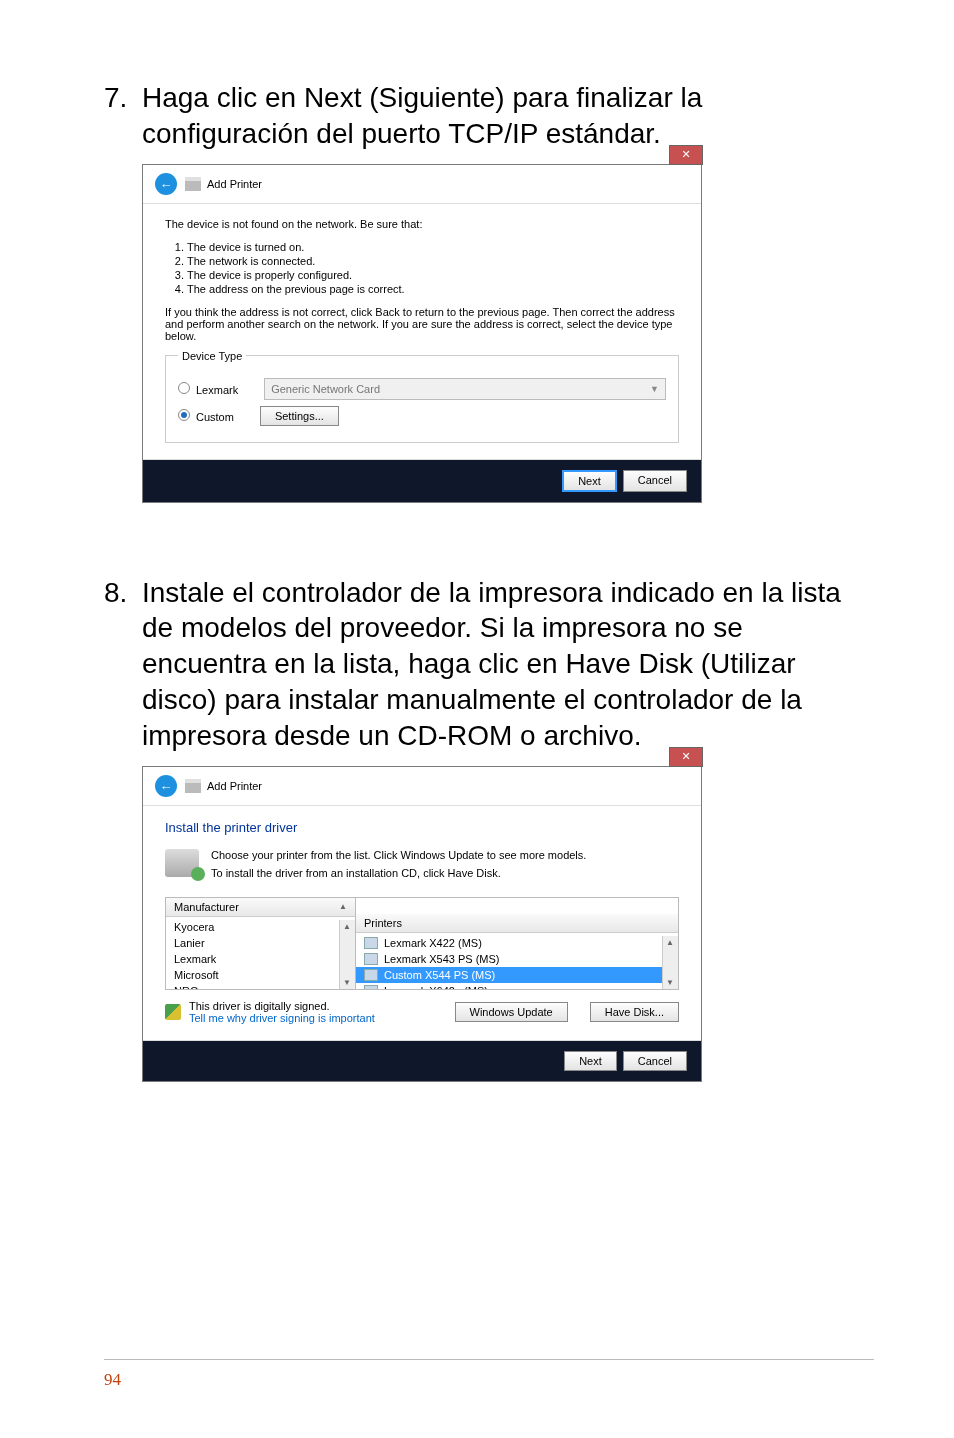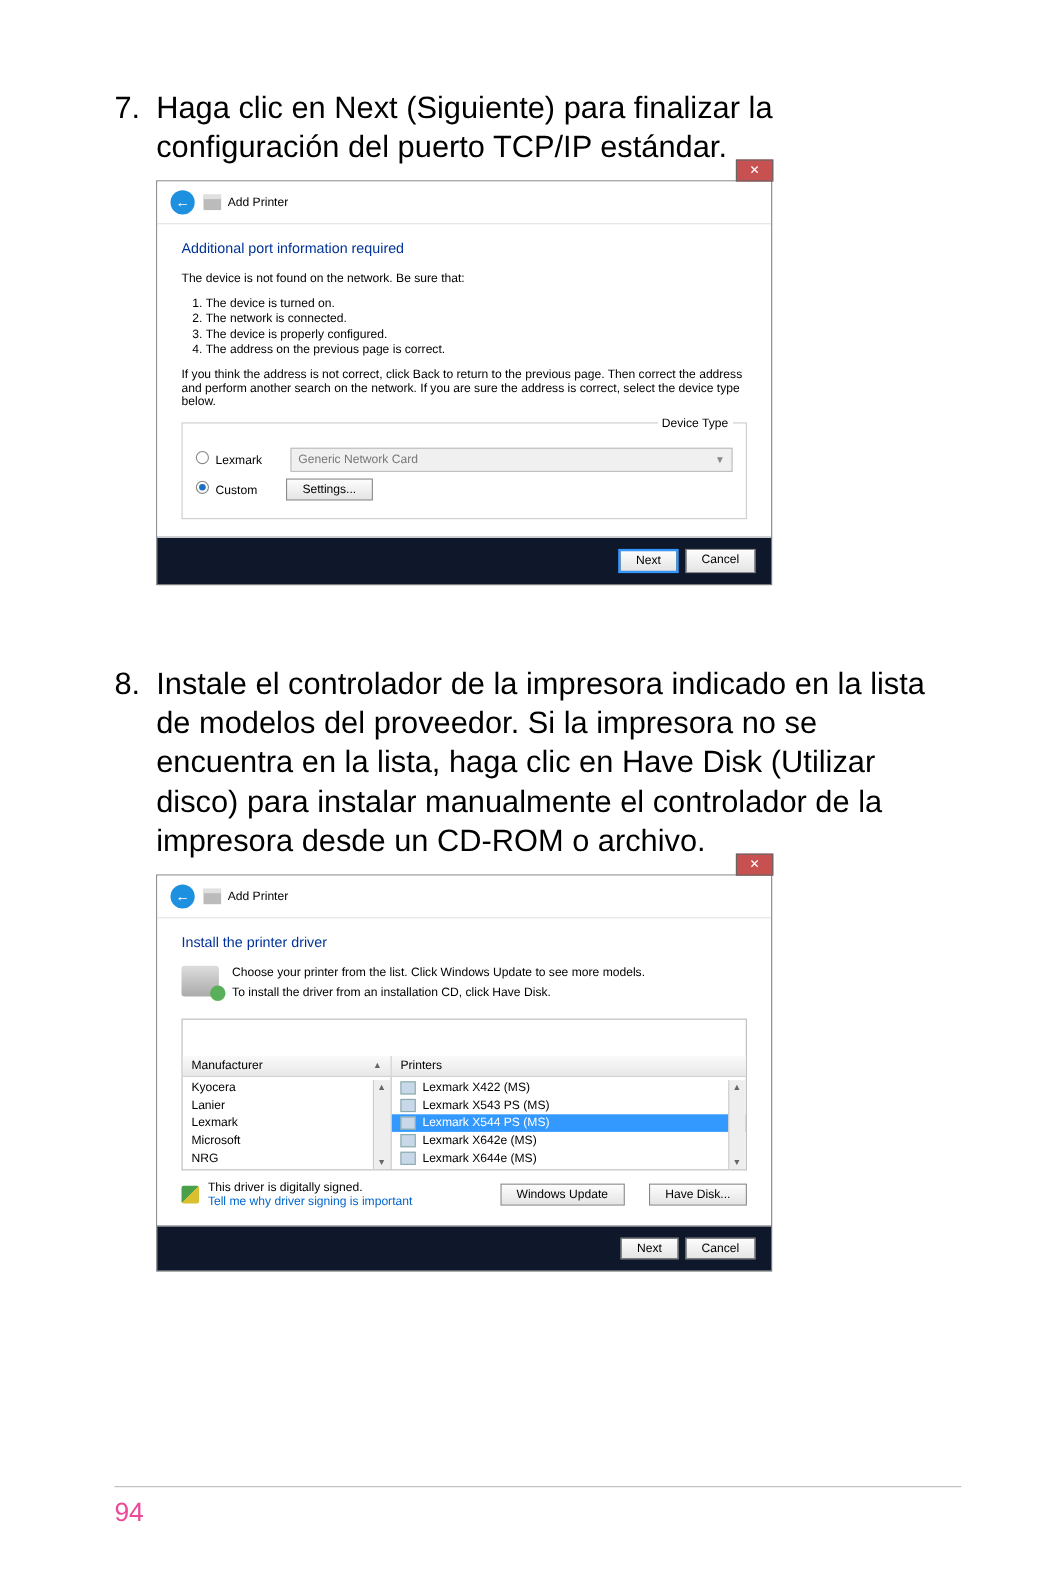--- a/index.html
+++ b/index.html
@@ -91,21 +91,21 @@
   }
   .info-text { margin-bottom: 10px; }
   .num-list { list-style: decimal; margin-left: 22px; margin-bottom: 10px; }
   .num-list li { padding: 1px 0; }
   .paragraph { margin-bottom: 8px; }
   .fieldset {
     border: 1px solid #ccc;
     padding: 10px 12px;
     margin-top: 4px;
   }
-  .fieldset-legend { font-size: 11px; padding: 0 4px; color: #000; text-align: right; }
+  .fieldset-legend { font-size: 11px; padding: 0 4px; color: #000; }
   .radio-row { display: flex; align-items: center; margin: 6px 0; gap: 26px; }
   .radio { width: 12px; height: 12px; border: 1px solid #888; border-radius: 50%; display:inline-block; margin-right:6px; position: relative; }
   .radio.checked::after { content:""; position:absolute; left:2px; top:2px; width:6px; height:6px; border-radius:50%; background:#1e6fbf; }
   .combo {
     flex: 1;
     border: 1px solid #bbb;
     background: #f0f0f0;
     height: 22px;
     display: flex; align-items: center;
     padding: 0 6px;
@@ -135,21 +135,21 @@
   .install-ico {
     width: 34px; height: 28px;
     display:inline-block;
     background: linear-gradient(#ddd,#aaa);
     border-radius: 3px;
     position: relative;
     margin-right: 12px;
   }
   .install-ico::after { content:""; position:absolute; right:-6px; bottom:-4px; width:14px; height:14px; border-radius:50%; background:#5ab05a; }
   .choose-row { display:flex; align-items:flex-start; margin-bottom:18px; }
-  .list-area { display:flex; border:1px solid #bbb; height: 138px; align-items: flex-end; }
+  .list-area { display:flex; border:1px solid #bbb; height: 93px; }
   .list-col {
     overflow:hidden;
     position:relative;
   }
   .list-col.left { width: 190px; border-right:1px solid #bbb; }
   .list-col.right { flex:1;margin-top:16px; }
   .list-header {
     background: linear-gradient(#fafafa,#e8e8e8);
     border-bottom: 1px solid #ccc;
     padding: 3px 8px;
@@ -174,21 +174,21 @@
     left: 0;
     bottom: 48px;
     width: 100%;
     padding: 0 80px 0 104px;
   }
   .footer-rule {
     border: none;
     border-top: 1px solid #bbb;
     margin-bottom: 10px;
   }
-  .page-num { font-size: 24px; color:#ec4899; }
+  .page-num { font-size: 17px; color:#c2410c;font-family:Liberation Serif, serif; }
 </style>
 </head>
 <body>
 
 <div class="page">
 
   <div class="step">
     <div class="step-row">
       <div class="step-num">7.</div>
       <div class="step-text">
@@ -200,21 +200,20 @@
       <div class="dialog">
         <div class="dlg-closebar">
             <span>✕</span>
           </div>
         <div class="dlg-header">
           <span class="back-circle">←</span>
           <span class="printer-ico"></span>
           <span class="dlg-title">Add Printer</span>
         </div>
         <div class="dlg-body">
-          <div class="section-title">Additional port information required</div>
           <div class="info-text">The device is not found on the network. Be sure that:</div>
           <ol class="num-list">
             <li>The device is turned on.</li>
             <li>The network is connected.</li>
             <li>The device is properly configured.</li>
             <li>The address on the previous page is correct.</li>
           </ol>
           <div class="paragraph">If you think the address is not correct, click Back to return to the previous page. Then correct the address and perform another search on the network. If you are sure the address is correct, select the device type below.</div>
           <fieldset class="fieldset">
             <legend class="fieldset-legend">Device Type</legend>
@@ -300,21 +299,21 @@
                 <div class="list-item">
                     <span class="p-ico"></span>
                     <span>Lexmark X422 (MS)</span>
                   </div>
                 <div class="list-item">
                     <span class="p-ico"></span>
                     <span>Lexmark X543 PS (MS)</span>
                   </div>
                 <div class="list-item selected">
                     <span class="p-ico"></span>
-                    <span>Lexmark X544 PS (MS)</span>
+                    <span>Custom X544 PS (MS)</span>
                   </div>
                 <div class="list-item">
                     <span class="p-ico"></span>
                     <span>Lexmark X642e (MS)</span>
                   </div>
                 <div class="list-item">
                     <span class="p-ico"></span>
                     <span>Lexmark X644e (MS)</span>
                   </div>
               </div>

